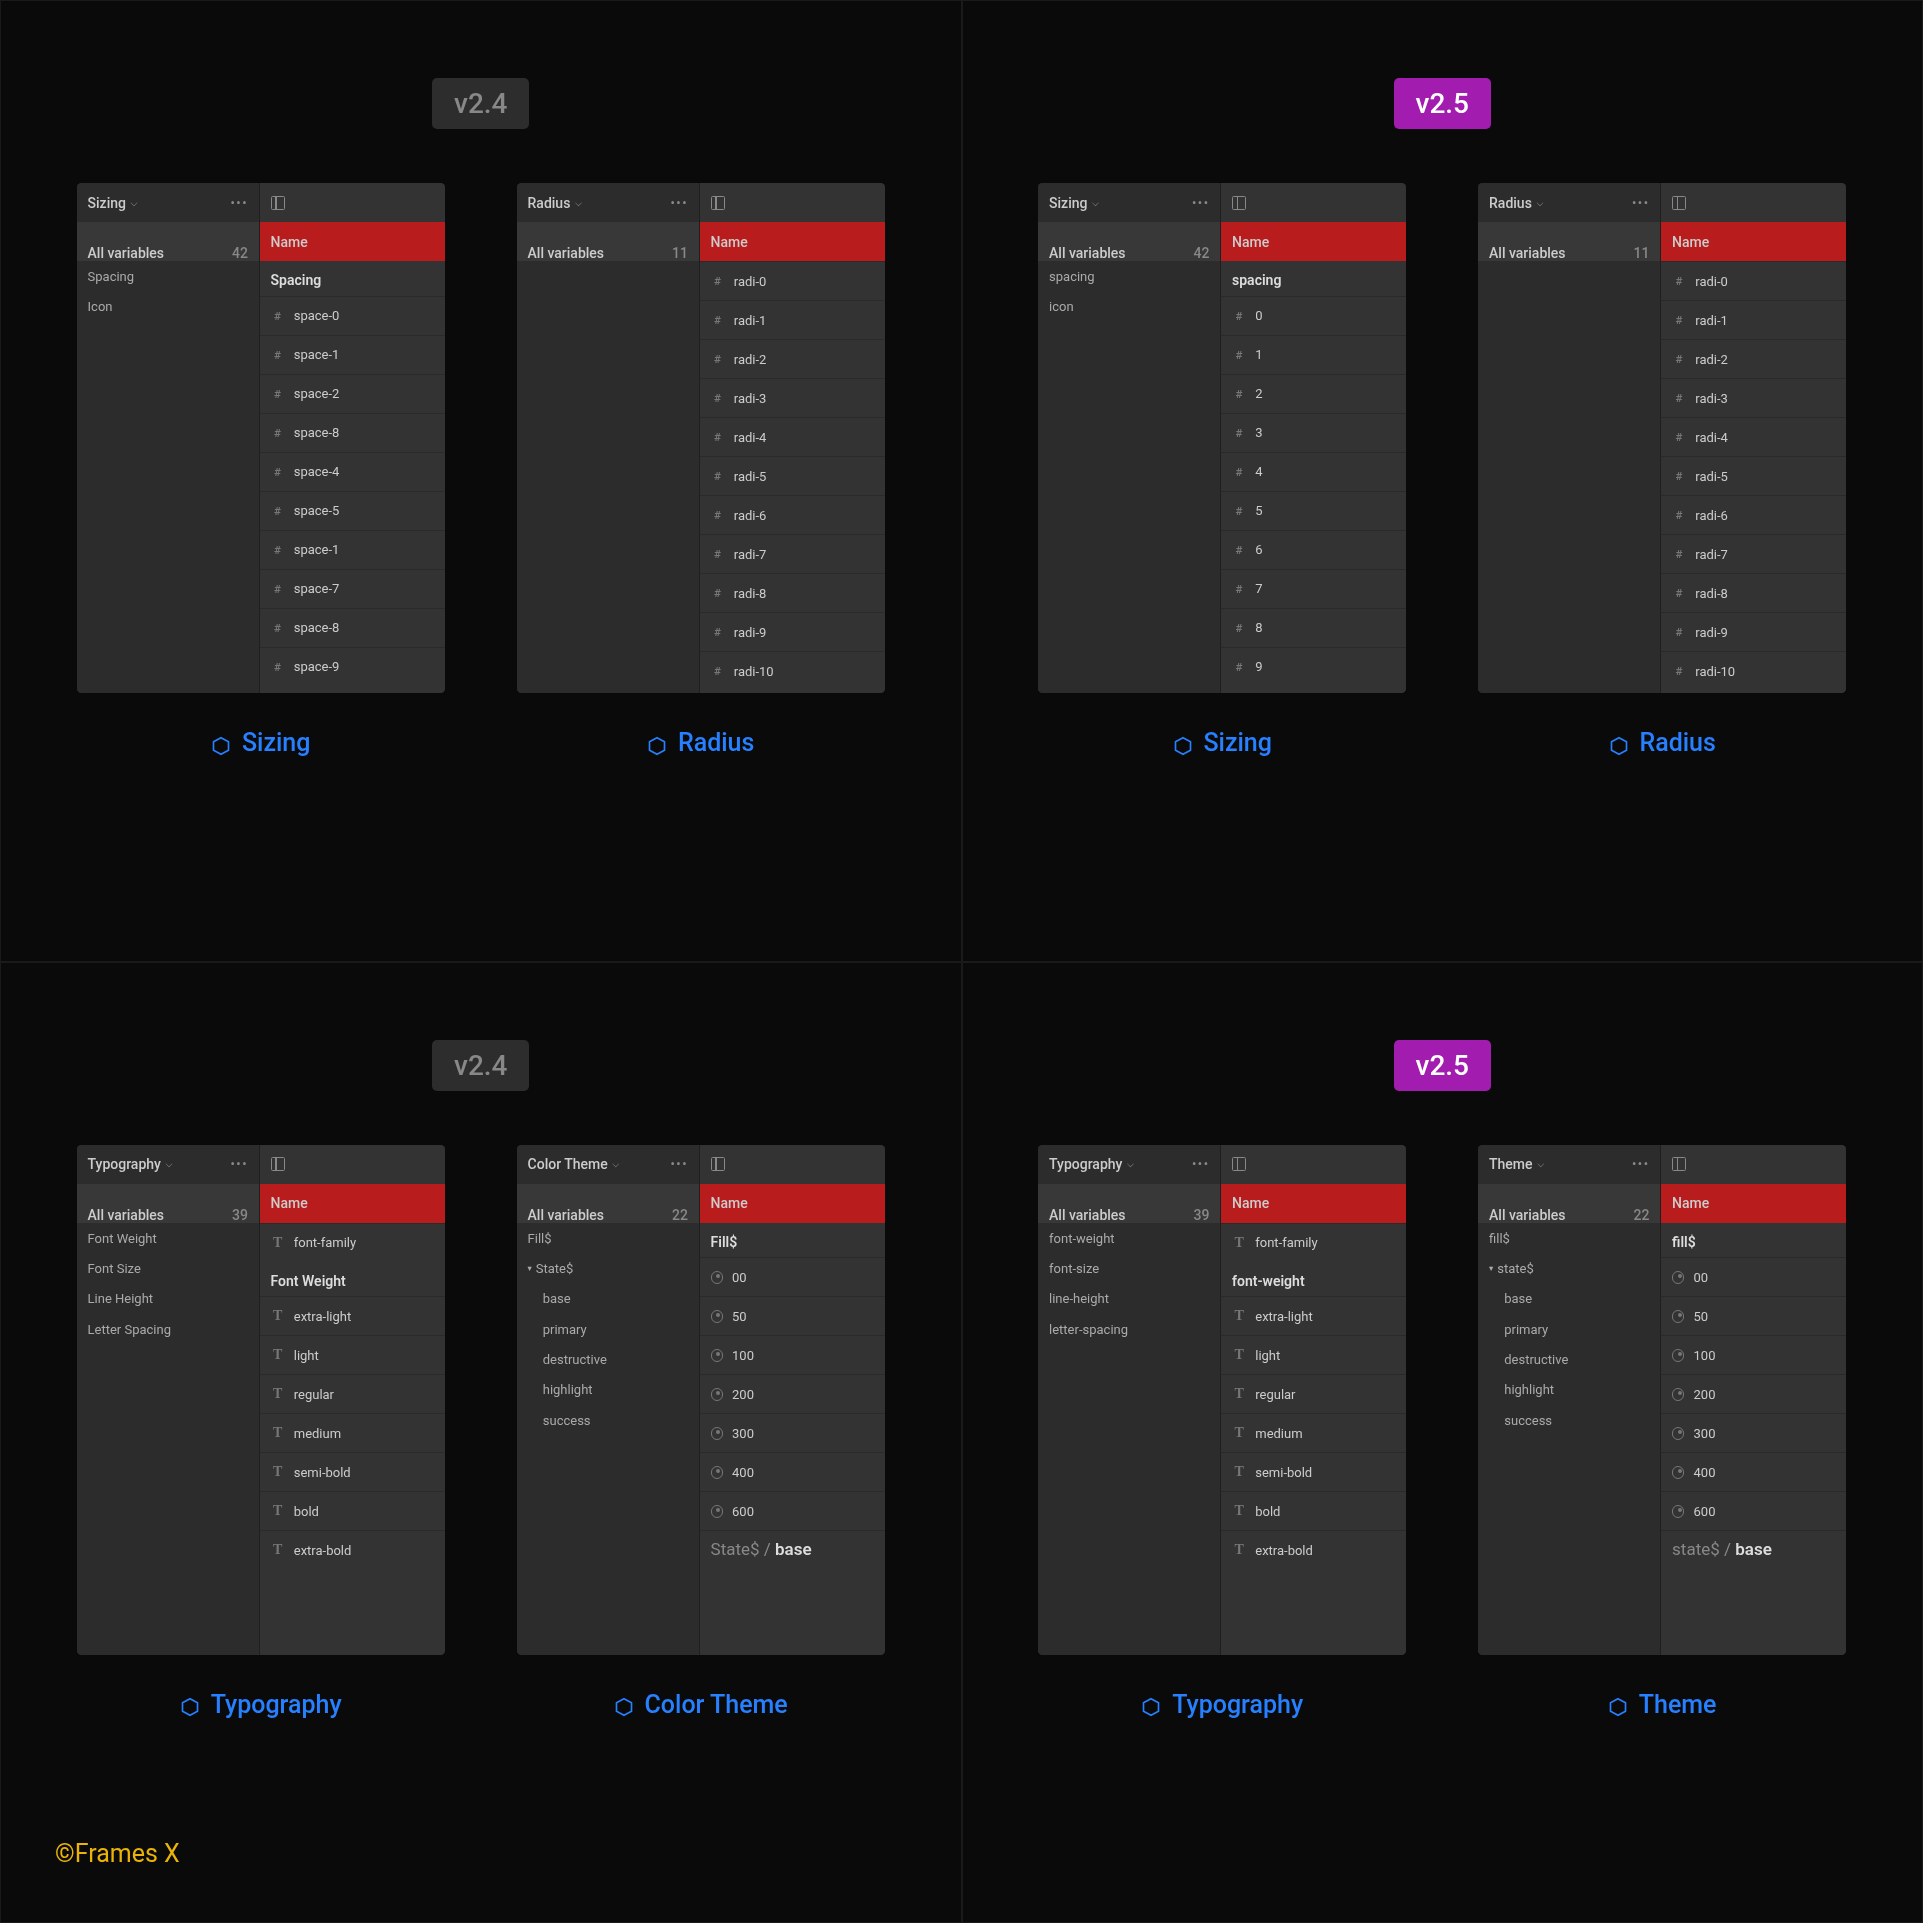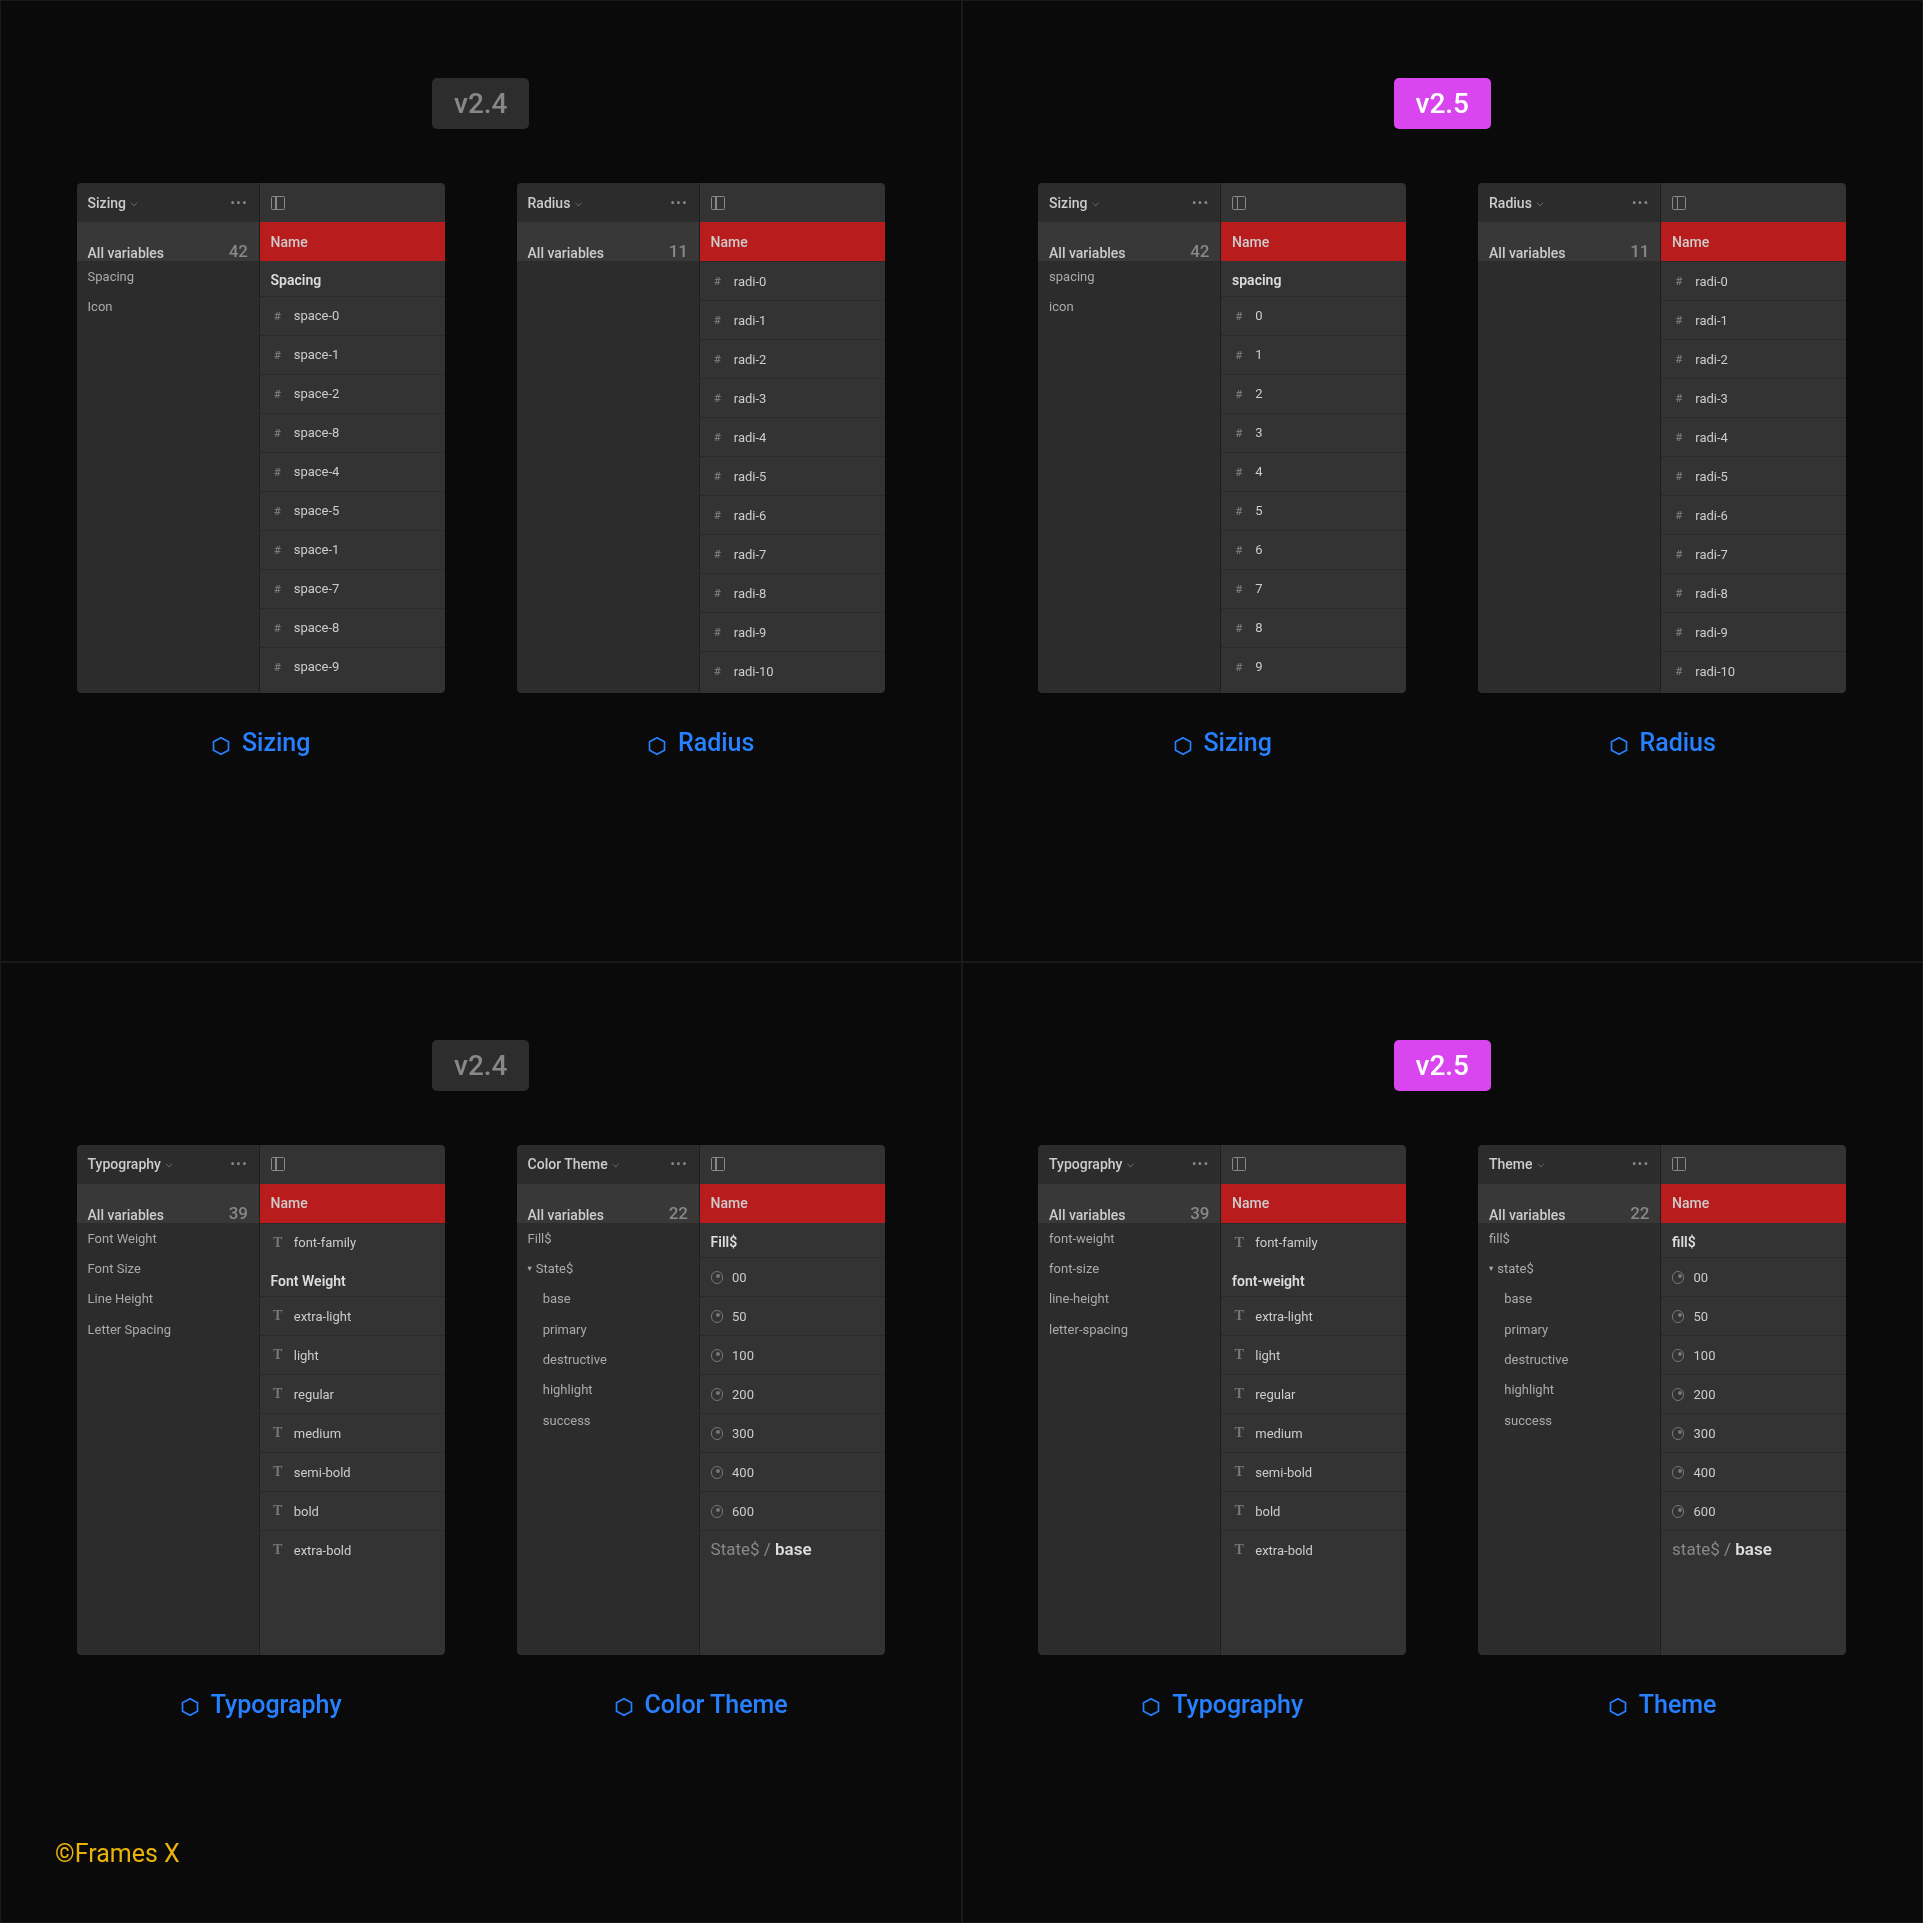--- a/index.html
+++ b/index.html
@@ -1,35 +1,35 @@
 <!DOCTYPE html>
 <html style="font-size:12.3px"><head>
 <meta charset="utf-8">
 <style>
 *{margin:0;padding:0;box-sizing:border-box;font-family:-apple-system,BlinkMacSystemFont,"Segoe UI",Roboto,sans-serif}
 body{background:#0a0a0a;width:1923px;height:1923px;position:relative}
 .grid{display:grid;grid-template-columns:1fr 1fr;grid-template-rows:1fr 1fr;width:100%;height:100%}
 .quad{border:0.8px solid #1a1a1a;padding:77px 46px 62px;display:flex;flex-direction:column;align-items:center;position:relative}
 .version-badge{font-size:28px;font-weight:500;padding:9.2px 21.6px;border-radius:5px;margin-bottom:54px}
 .badge-gray{background:#2d2d2d;color:#888}
-.badge-blue{background:#d946ef;color:#fff}
+.badge-blue{background:#a21caf;color:#fff}
 .panels-row{display:flex;gap:72px;justify-content:center}
 .panel-wrap{display:flex;flex-direction:column;align-items:center;gap:35px}
 .panel{width:368px;height:510px;background:#2c2c2c;border-radius:4.6px;overflow:hidden;display:flex;position:relative}
 .p-sidebar{width:183px;background:#2c2c2c;display:flex;flex-direction:column;border-right:0.8px solid #1f1f1f}
 .p-main{flex:1;background:#333;display:flex;flex-direction:column}
 .p-header{height:39px;display:flex;align-items:center;justify-content:space-between;padding:0 10.8px;font-size:14px;color:#ccc;font-weight:500}
 .p-header-l{display:flex;align-items:center;gap:4.6px}
 .p-header-main{height:39px;display:flex;align-items:center;padding:0 10.8px}
 .dots{color:#888;font-size:12.3px;letter-spacing:1.5px}
 .layout-icon{width:14px;height:14px;border:1.2px solid #888;border-radius:1.5px;position:relative}
 .layout-icon::before{content:"";position:absolute;left:3.9px;top:0;bottom:0;width:1.2px;background:#888}
 .chevron{font-size:9.2px;color:#888}
 .allvars{height:39px;display:flex;align-items:flex-end;justify-content:space-between;padding:0 10.8px;font-size:14px;color:#ccc;font-weight:500;background:#383838}
-.allvars .count{color:#888;font-size:17px}
+.allvars .count{color:#888;font-size:14px}
 .name-header{height:39px;display:flex;align-items:center;padding:0 10.8px;font-size:14px;color:#ccc;font-weight:500;background:#b91c1c}
 .side-item{padding:7.7px 10.8px;font-size:13px;color:#aaa;display:flex;align-items:center;gap:6.2px}
 .side-item.indent{padding-left:26px}
 .side-item .carat{font-size:8.5px;margin-right:-2.3px}
 .group-title{padding:10.8px 10.8px 7.7px;font-size:14px;color:#ddd;font-weight:600}
 .row{height:39px;display:flex;align-items:center;padding:0 10.8px;gap:9.2px;border-top:0.8px solid #2a2a2a;font-size:13px;color:#ccc}
 .type-icon{width:14px;height:14px;display:flex;align-items:center;justify-content:center;color:#777;font-size:11.6px;font-weight:600}
 .hash::before{content:"#"}
 .txt-t{font-family:serif;font-size:14px}
 .circ{width:12.3px;height:12.3px;border:1.2px solid #777;border-radius:50%;position:relative}

